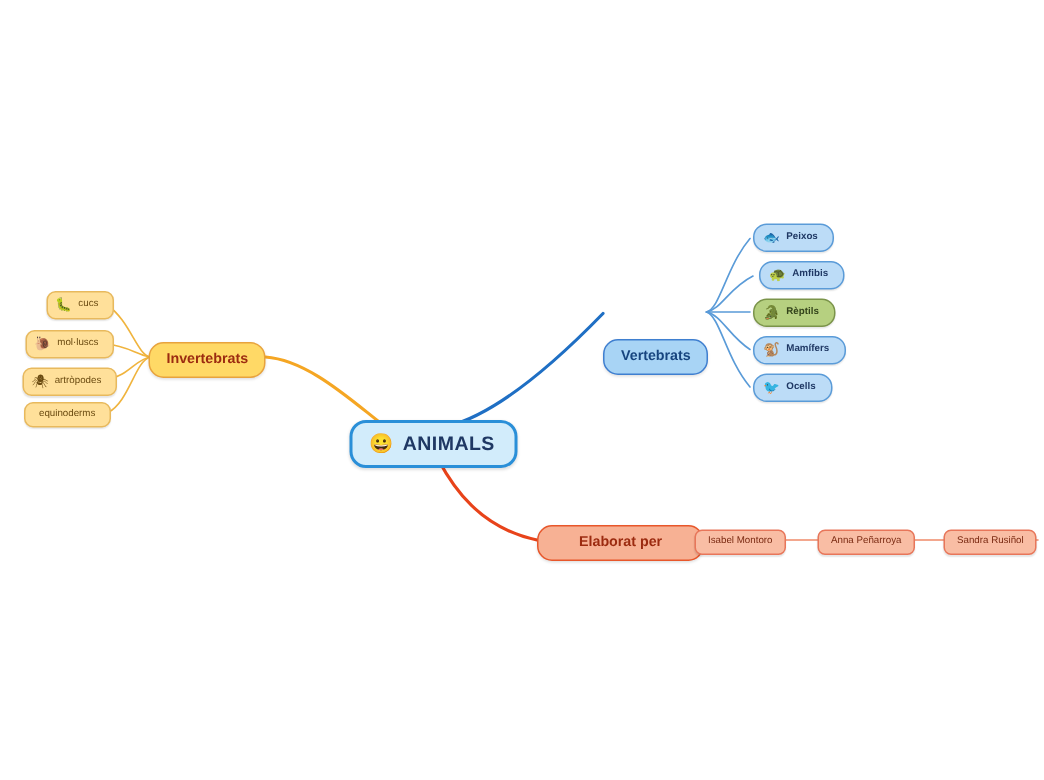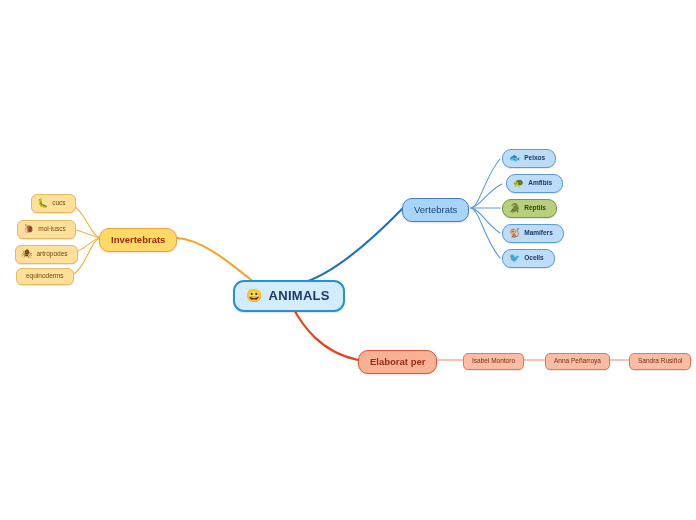--- a/index.html
+++ b/index.html
@@ -56,44 +56,45 @@
   }
   .node-root .emoji { font-size: 13px; margin-right: 6px; }
 
   
   .node-vert {
     background: #a8d4f5;
     border: 1px solid #3f7fd0;
     border-radius: 10px;
     padding: 6px 11px;
     font-size: 9.5px;
-    font-weight: normal;
+    font-weight: bold;
     color: #17457f;
     box-shadow: 0 1px 2px rgba(0,0,0,0.13);
+    margin-top: 28px;
   }
 
   
   .node-invert {
     background: #ffd966;
     border: 1px solid #e8a33d;
     border-radius: 10px;
     padding: 6px 11px;
     font-size: 9.5px;
     font-weight: bold;
     color: #9c2b10;
     box-shadow: 0 1px 2px rgba(0,0,0,0.13);
     align-items: flex-end;
   }
 
   
   .node-elab {
     background: #f7b194;
     border: 1px solid #e8572b;
     border-radius: 10px;
-    padding: 6px 11px;
+    padding: 6px 27px;
     font-size: 9.5px;
     font-weight: bold;
     color: #9c2b10;
     box-shadow: 0 1px 2px rgba(0,0,0,0.13);
   }
 
   
   .node-leaf-blue {
     background: #bcdcf7;
     border: 1px solid #5a9bd8;

